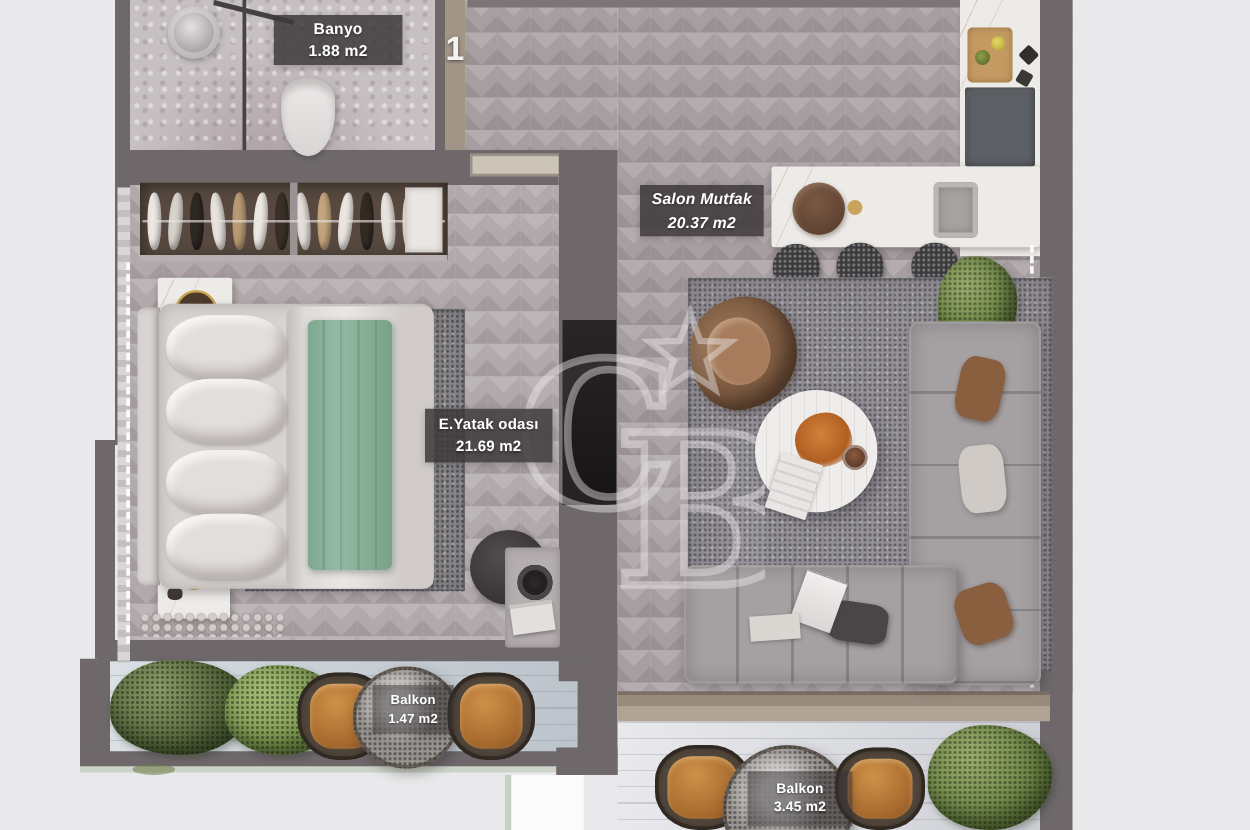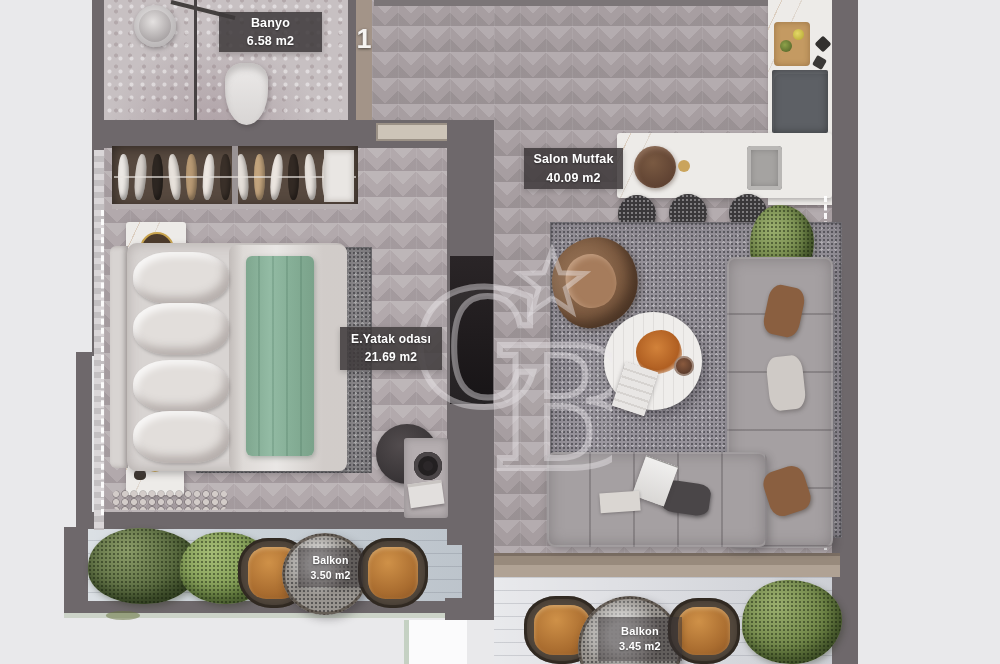--- a/index.html
+++ b/index.html
@@ -210,33 +210,33 @@
   <div class="bush" style="left:742px;top:580px;width:100px;height:84px;background-color:#6e8446;"></div>
 
   <svg class="abs" style="left:412px;top:240px;width:200px;height:235px;opacity:.8;" viewBox="0 0 200 235">
     <text x="2" y="165" font-family="DejaVu Serif, serif" font-size="160" font-weight="700" fill="rgba(255,255,255,0.08)" stroke="rgba(236,234,236,0.55)" stroke-width="6">C</text>
     <text x="80" y="228" font-family="DejaVu Serif, serif" font-size="168" font-weight="700" fill="rgba(255,255,255,0.08)" stroke="rgba(236,234,236,0.55)" stroke-width="6">B</text>
     <polygon points="140,10 148.2,32.7 172.3,33.5 153.3,48.3 160,71.5 140,58 120,71.5 126.7,48.3 107.7,33.5 131.8,32.7" fill="rgba(255,255,255,0.08)" stroke="rgba(236,234,236,0.55)" stroke-width="5"></polygon>
   </svg>
 
   <div class="label" style="left:219px;top:12px;width:103px;height:40px;">
     <span>Banyo</span>
-    <span>6.58 m2</span>
-  </div>
-  <div class="label" style="left:524px;top:148px;width:99px;height:41px;">
+    <span>1.88 m2</span>
+  </div>
+  <div class="label" style="left:512px;top:148px;width:99px;height:41px;font-style:italic;">
     <span>Salon Mutfak</span>
-    <span>40.09 m2</span>
+    <span>20.37 m2</span>
   </div>
   <div class="label" style="left:340px;top:327px;width:102px;height:43px;font-size:12px;">
     <span>E.Yatak odası</span>
     <span>21.69 m2</span>
   </div>
   <div class="label lite" style="left:298px;top:548px;width:65px;height:39px;">
     <span>Balkon</span>
-    <span>3.50 m2</span>
+    <span>1.47 m2</span>
   </div>
   <div class="label lite" style="left:598px;top:617px;width:84px;height:44px;font-size:11px;">
     <span>Balkon</span>
     <span>3.45 m2</span>
   </div>
 
   <div class="unit" style="left:356px;top:26px;width:16px;text-align:center;">1</div>
 
 </div>
 

